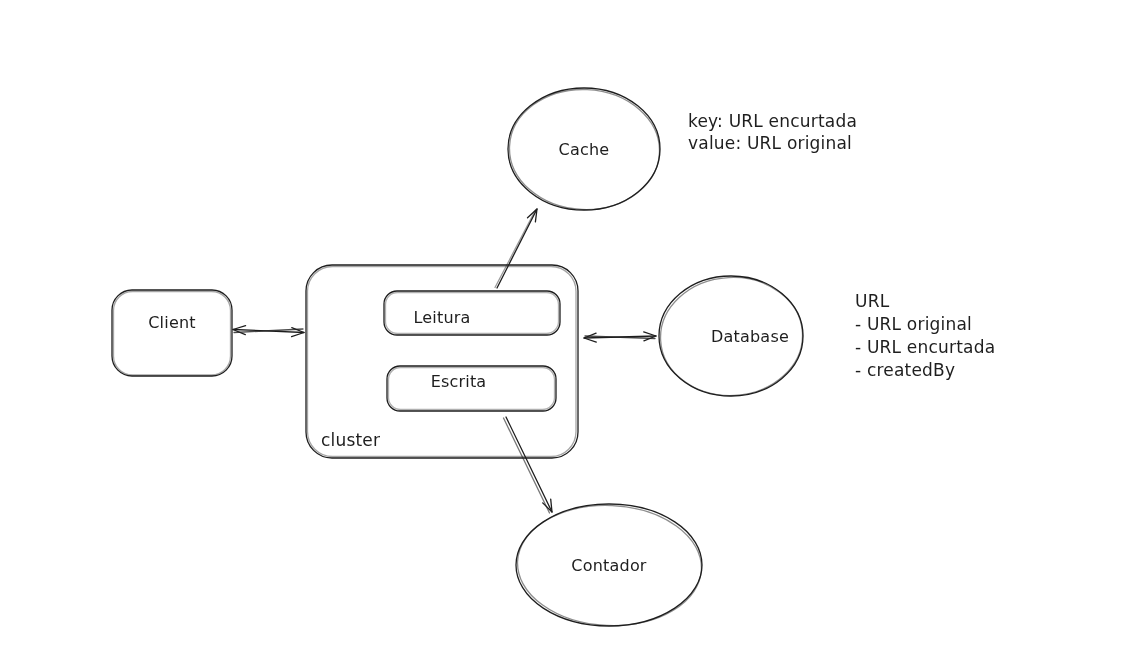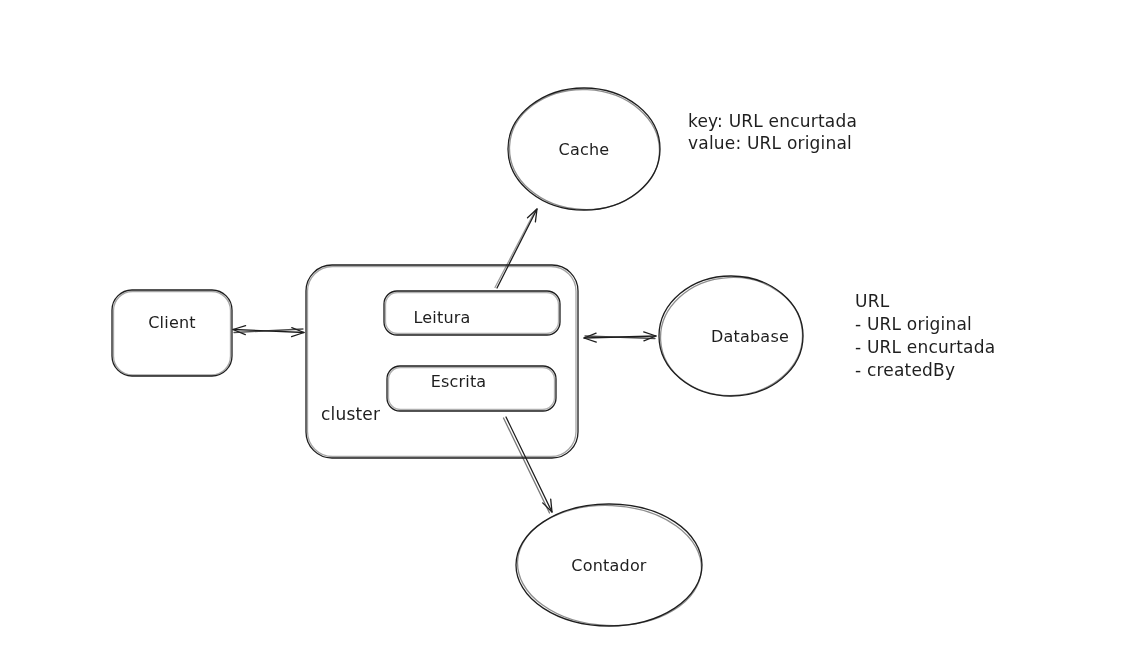--- a/index.html
+++ b/index.html
@@ -95,21 +95,21 @@
   <div class="label" style="left:354px; top:291px; width:176px; height:52px;">Leitura</div>
 
   <div class="label" style="left:374px; top:366px; width:169px; height:31px;">Escrita</div>
 
   <div class="label" style="left:508px; top:88px; width:152px; height:122px;">Cache</div>
 
   <div class="label" style="left:678px; top:276px; width:144px; height:120px;">Database</div>
 
   <div class="label" style="left:516px; top:504px; width:186px; height:122px;">Contador</div>
 
-  <div class="free-label" style="left:321px; top:404px;">cluster</div>
+  <div class="free-label" style="left:321px; top:430px;">cluster</div>
 
   <div class="note note-cache" style="left:688px; top:110px;">
     <div>key: URL encurtada</div>
     <div>value: URL original</div>
   </div>
 
   <div class="note note-db" style="left:827px; top:290px;margin-left:28px;">
     <div>URL</div>
     <div>- URL original</div>
     <div>- URL encurtada</div>

